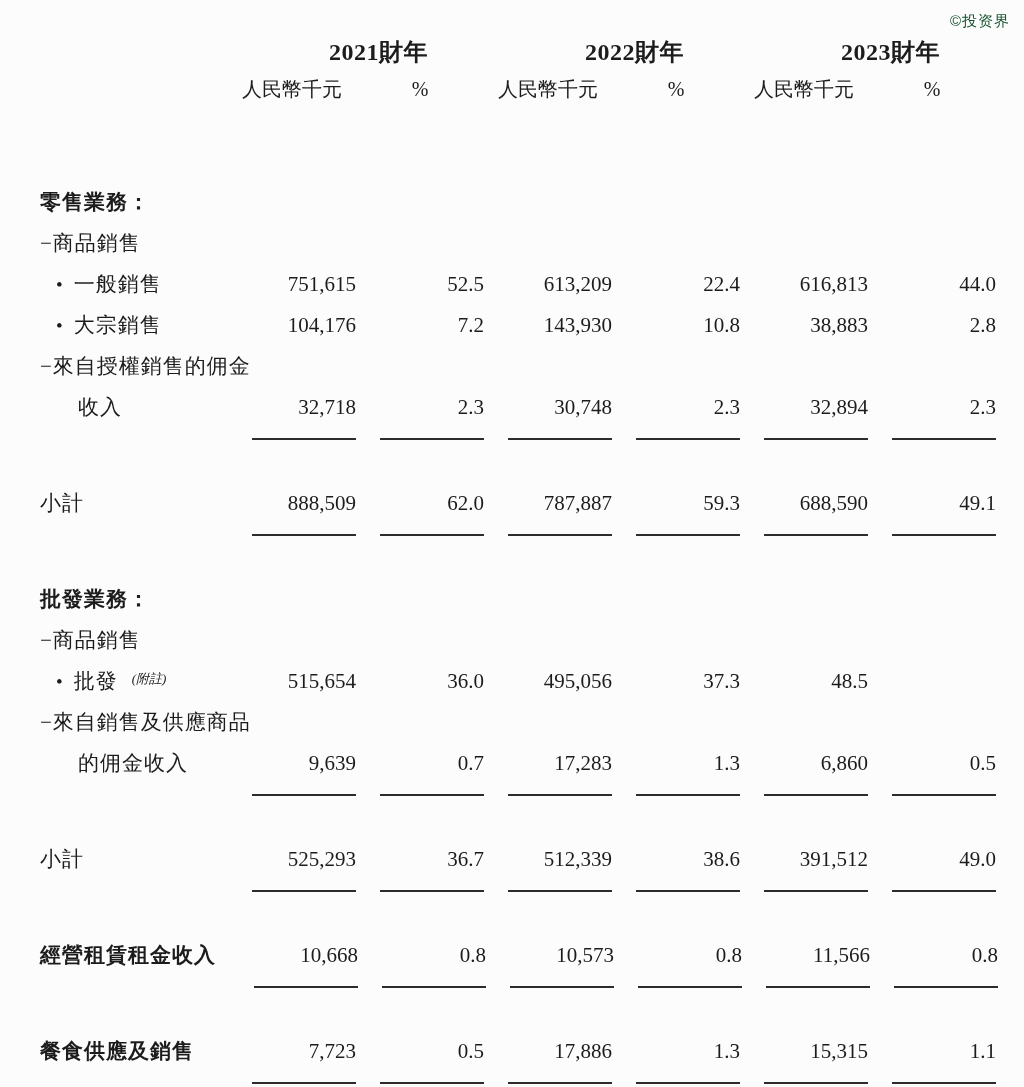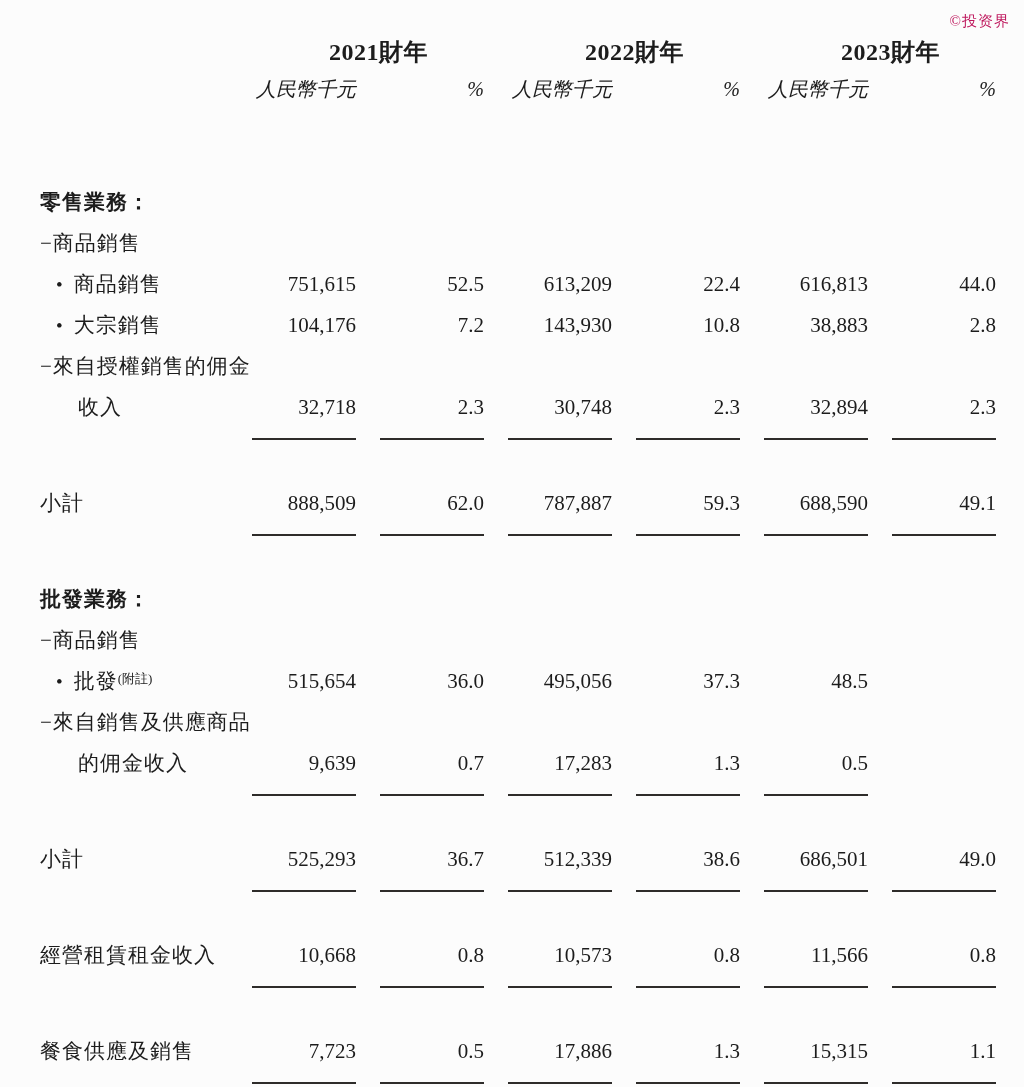--- a/index.html
+++ b/index.html
@@ -11,55 +11,55 @@
     position:relative;overflow:hidden;
   }
   .page{padding:38px 0 0 30px;width:966px}
 
   
   .hrow1{display:flex}
   .hspacer{flex:0 0 198px}
   .year{flex:0 0 256px;box-sizing:border-box;text-align:right;padding-right:56px;
         font-weight:700;font-size:24px;line-height:28px;letter-spacing:.5px}
   .hrow2{display:flex;margin-top:9px}
-  .sub{flex:0 0 128px;box-sizing:border-box;text-align:right;
-       font-style:italic;font-size:20px;line-height:28px}
+  .sub{flex:0 0 128px;box-sizing:border-box;text-align:center;
+       font-size:20px;line-height:28px}
 
   
   .table{margin-top:80px}
   .row{display:flex;align-items:flex-start}
   .cell-label{flex:0 0 198px;box-sizing:border-box;font-size:21px;line-height:39px;
               letter-spacing:1px;white-space:nowrap}
   .cell{flex:0 0 128px;box-sizing:border-box;padding-left:24px}
   .rulebox{text-align:right;font-size:21px;line-height:39px;min-height:39px}
 
   .row.section .cell-label{font-weight:700}
-  .row.bold .cell-label{font-weight:400}
+  .row.bold .cell-label{font-weight:700}
   .row.total .cell-label{font-weight:700}
   .row.total .rulebox{font-weight:700}
   .row.bullet .cell-label{padding-left:26px}
   .row.indent .cell-label{padding-left:38px}
 
   .bullet-mark{display:inline-block;margin-right:10px;font-size:19px}
-  .note{font-size:13px;position:relative;top:-5px;margin-left:0;letter-spacing:0}
+  .note{font-size:13px;font-style:italic;position:relative;top:-5px;margin-left:14px;letter-spacing:0}
 
   .rule-single .rulebox{border-bottom:2px solid #2e2c2a;padding-bottom:11px}
   .rule-double .rulebox{
     padding-bottom:10px;
     background-image:linear-gradient(#171512,#171512),linear-gradient(#171512,#171512);
     background-repeat:no-repeat,no-repeat;
     background-size:100% 5px,100% 2px;
     background-position:0 calc(100% - 4px),0 100%;
   }
   .gap{height:44px}
 
   .watermark{
     position:absolute;top:12px;right:14px;
-    font-family:Liberation Serif, serif;
-    font-size:15px;color:#be185d;letter-spacing:1px;
+    font-family:Liberation Sans, sans-serif;
+    font-size:15px;color:#14532d;letter-spacing:1px;
     text-shadow:0 0 1px #ffffff;
   }
 </style>
 </head>
 <body>
 
 <div class="watermark">©投资界</div>
 
 <div class="page">
 
@@ -117,21 +117,21 @@
           <div class="rulebox"></div>
         </div>
     <div class="cell">
           <div class="rulebox"></div>
         </div>
     <div class="cell">
           <div class="rulebox"></div>
         </div>
   </div>
       <div class="row bullet">
-    <div class="cell-label"><span class="bullet-mark">•</span><span class="lab">商品銷售</span><span class="note"></span></div>
+    <div class="cell-label"><span class="bullet-mark">•</span><span class="lab">一般銷售</span><span class="note"></span></div>
     <div class="cell">
           <div class="rulebox">751,615</div>
         </div>
     <div class="cell">
           <div class="rulebox">52.5</div>
         </div>
     <div class="cell">
           <div class="rulebox">613,209</div>
         </div>
     <div class="cell">
@@ -319,40 +319,43 @@
     <div class="cell">
           <div class="rulebox">0.7</div>
         </div>
     <div class="cell">
           <div class="rulebox">17,283</div>
         </div>
     <div class="cell">
           <div class="rulebox">1.3</div>
         </div>
     <div class="cell">
+          <div class="rulebox">6,860</div>
+        </div>
+    <div class="cell">
           <div class="rulebox">0.5</div>
         </div>
   </div>
       <div class="gap"></div>
       <div class="row plain rule-single">
     <div class="cell-label"><span class="bullet-mark"></span><span class="lab">小計</span><span class="note"></span></div>
     <div class="cell">
           <div class="rulebox">525,293</div>
         </div>
     <div class="cell">
           <div class="rulebox">36.7</div>
         </div>
     <div class="cell">
           <div class="rulebox">512,339</div>
         </div>
     <div class="cell">
           <div class="rulebox">38.6</div>
         </div>
     <div class="cell">
-          <div class="rulebox">686,501</div>
+          <div class="rulebox">391,512</div>
         </div>
     <div class="cell">
           <div class="rulebox">49.0</div>
         </div>
   </div>
       <div class="gap"></div>
       <div class="row bold rule-single">
     <div class="cell-label"><span class="bullet-mark"></span><span class="lab">經營租賃租金收入</span><span class="note"></span></div>
     <div class="cell">
           <div class="rulebox">10,668</div>

